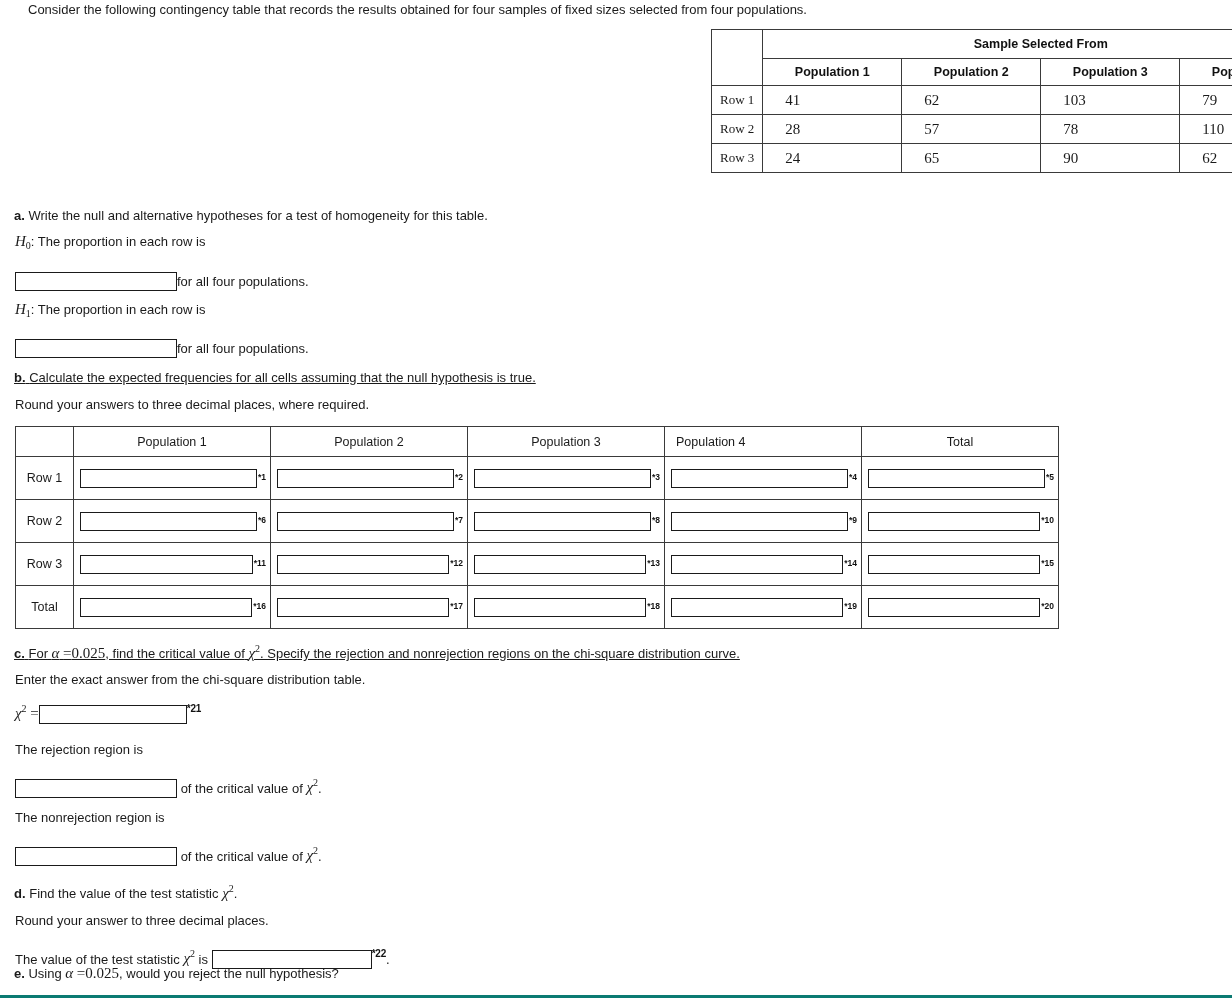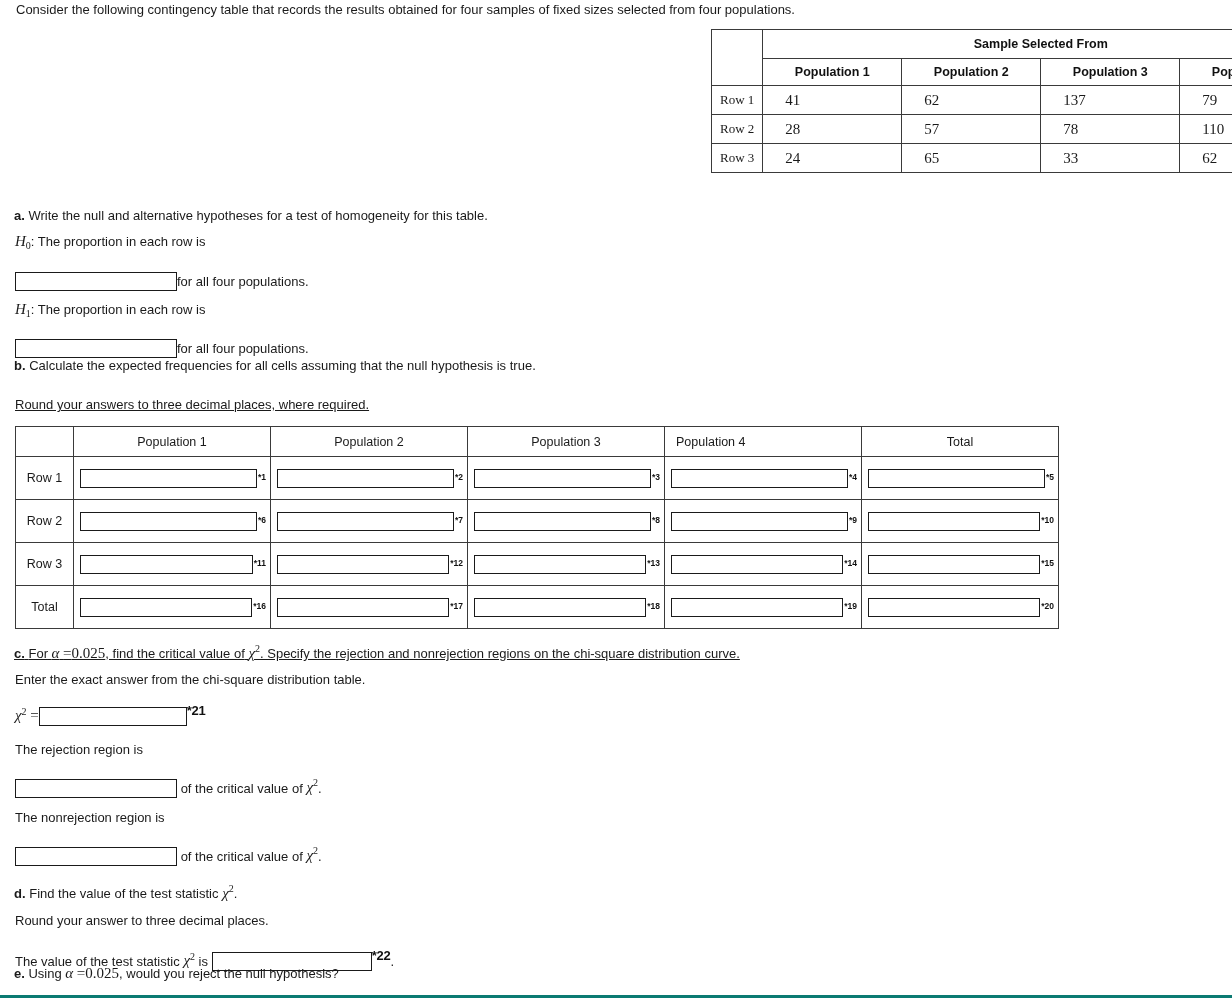--- a/index.html
+++ b/index.html
@@ -14,21 +14,21 @@
     overflow: hidden;
     font-family: "Liberation Sans", sans-serif;
     font-size: 13px;
     color: #1a1a1a;
     -webkit-font-smoothing: antialiased;
   }
   .abs { position: absolute; }
 
   
   #intro-text {
-    left: 16px;
+    left: 28px;
     top: 2px;
     font-size: 13px;
     white-space: nowrap;
   }
 
   
   #contingency-table {
     left: 711px;
     top: 29px;
     border-collapse: collapse;
@@ -84,21 +84,21 @@
     display: inline-block;
     box-sizing: border-box;
     border: 1px solid #1a1a1a;
     background: #ffffff;
     height: 19px;
     vertical-align: middle;
   }
   .marker {
     font-family: "Liberation Sans", sans-serif;
     font-weight: bold;
-    font-size: 13px;
+    font-size: 10px;
     color: #111;
     vertical-align: super;
     letter-spacing: -0.2px;
   }
   .after-box {
     font-size: 13px;
     vertical-align: middle;
   }
 
   
@@ -174,35 +174,35 @@
   <tr>
     <td class="hdr">Population 1</td>
     <td class="hdr">Population 2</td>
     <td class="hdr">Population 3</td>
     <td class="hdr">Population 4</td>
   </tr>
   <tr>
     <td class="rowlab">Row 1</td>
     <td class="val">41</td>
     <td class="val">62</td>
-    <td class="val">137</td>
+    <td class="val">103</td>
     <td class="val">79</td>
   </tr>
   <tr>
     <td class="rowlab">Row 2</td>
     <td class="val">28</td>
     <td class="val">57</td>
     <td class="val">78</td>
     <td class="val">110</td>
   </tr>
   <tr>
     <td class="rowlab">Row 3</td>
     <td class="val">24</td>
     <td class="val">65</td>
-    <td class="val">33</td>
+    <td class="val">90</td>
     <td class="val">62</td>
   </tr>
 </tbody>
   </table>
 
 <div class="abs qline" style="left:14px; top:208px;">
   <b>a.</b>
   <span>Write the null and alternative hypotheses for a test of homogeneity for this table.</span>
 </div>
 
@@ -215,25 +215,25 @@
 </div>
 
 <div class="abs qline" style="left:15px; top:301px;">
   <span class="mi">H</span><span class="sub">1</span><span>: The proportion in each row is</span>
 </div>
 
 <div class="abs" style="left:15px; top:339px;">
   <span class="ansbox" style="width:162px;"></span><span class="after-box">for all four populations.</span>
 </div>
 
-<div class="abs qline" style="left:14px; top:358px;">
+<div class="abs qline" style="left:14px; top:370px;text-decoration:underline;">
   <b>b.</b>
   <span>Calculate the expected frequencies for all cells assuming that the null hypothesis is true.</span>
 </div>
-<div class="abs qline" style="left:15px; top:397px;text-decoration:underline;">Round your answers to three decimal places, where required.</div>
+<div class="abs qline" style="left:15px; top:397px;">Round your answers to three decimal places, where required.</div>
 
 <table class="abs" id="expected-table">
   <colgroup>
     <col style="width:58px">
       <col style="width:197px">
       <col style="width:197px">
     <col style="width:197px">
       <col style="width:197px">
       <col style="width:197px">
   </colgroup>

